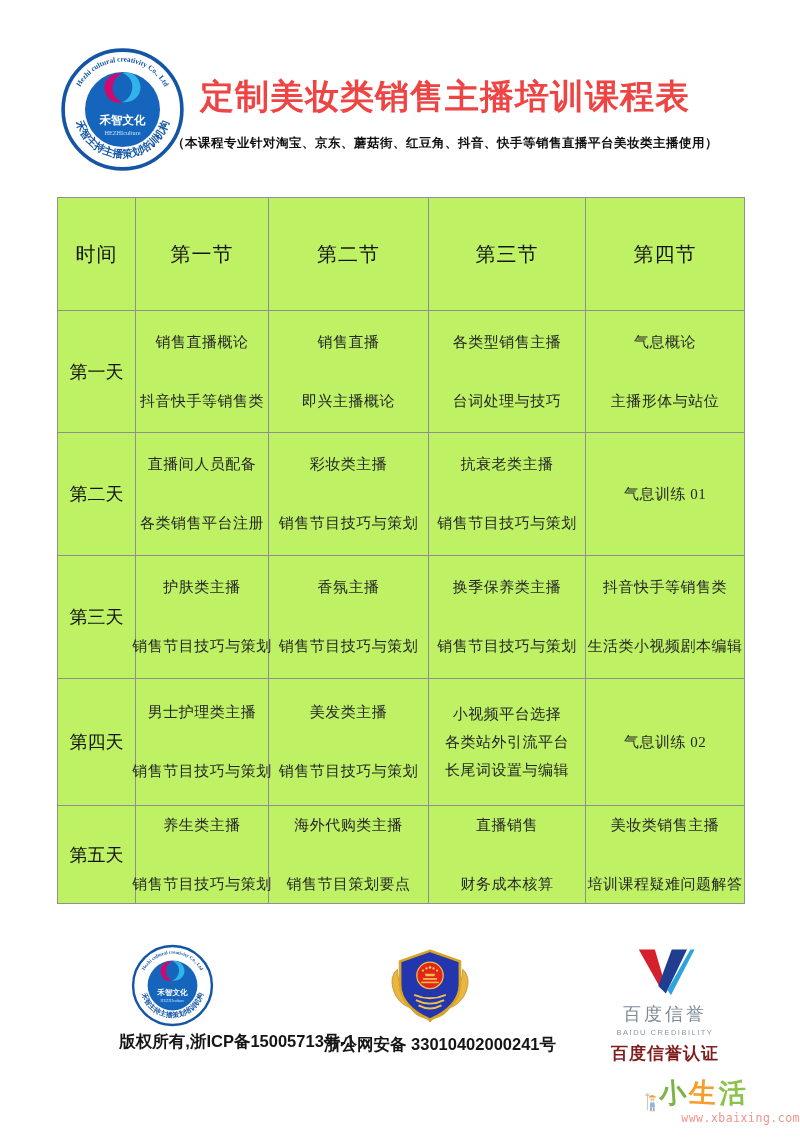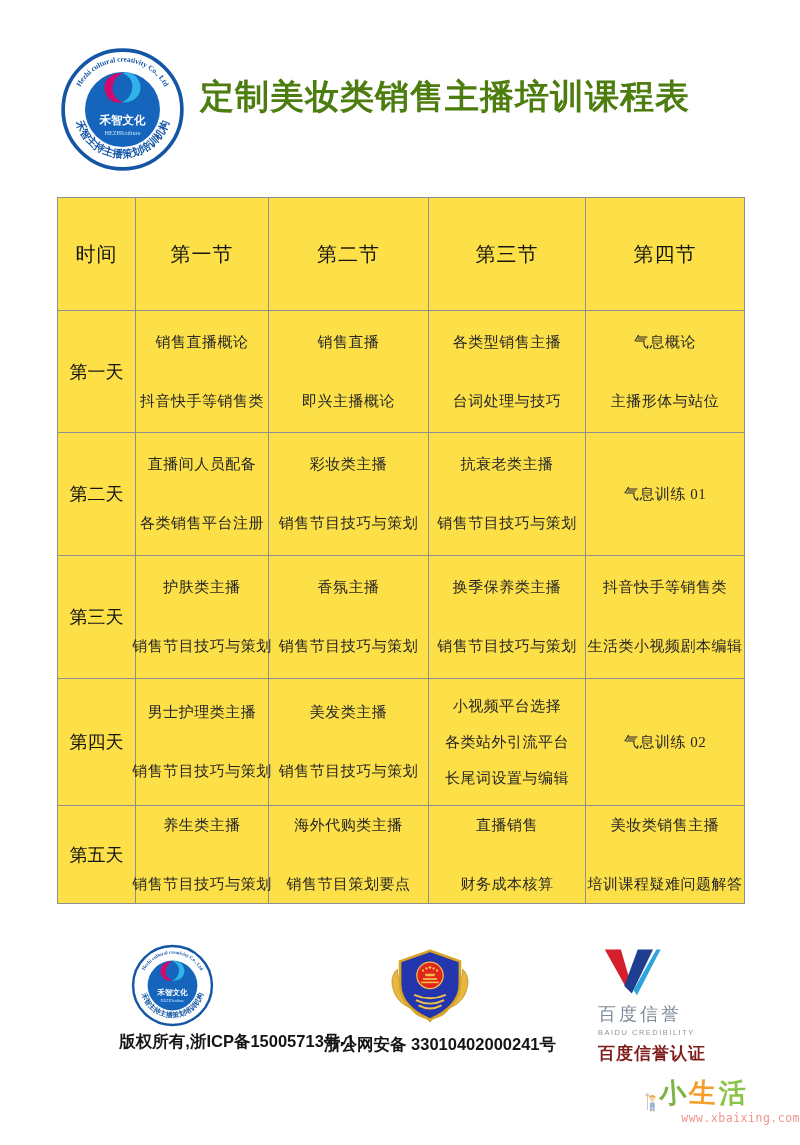--- a/index.html
+++ b/index.html
@@ -3,40 +3,40 @@
 <meta charset="utf-8">
 <style>
   * { margin:0; padding:0; box-sizing:border-box; }
   body { background:#ffffff; font-family:"Liberation Serif","DejaVu Serif",serif; }
   .page { position:relative; width:800px; height:1145px; background:#ffffff; overflow:hidden; }
 
   
   .hezhi-logo-top { position:absolute; left:60px; top:47px; width:125px; height:125px; }
   .hezhi-logo-foot { position:absolute; left:131px; top:944px; width:83px; height:83px; }
   .title-block { position:absolute; left:150px; top:74px; width:590px; text-align:center; }
-  .main-title { font-size:34px; font-weight:bold; color:#4d7c0f; letter-spacing:1px; }
+  .main-title { font-size:34px; font-weight:bold; color:#ef4444; letter-spacing:1px; }
   .sub-title { margin-top:15px; font-size:12.5px; font-weight:600; color:#101010; letter-spacing:0.5px; }
 
   
   table.schedule { position:absolute; left:57px; top:197px; width:687px; border-collapse:collapse; table-layout:fixed; }
-  table.schedule td, table.schedule th { border:1px solid #8f8f8f; vertical-align:middle; text-align:center; background:#fde047; }
+  table.schedule td, table.schedule th { border:1px solid #8f8f8f; vertical-align:middle; text-align:center; background:#bef264; }
   tr.r0 { height:113px; } tr.r1 { height:122px; } tr.r2 { height:123px; }
   tr.r3 { height:123px; } tr.r4 { height:127px; } tr.r5 { height:98px; }
   .col-head { font-size:20px; font-weight:400; color:#141414; letter-spacing:1px; }
   .time-label { font-size:18px; font-weight:400; color:#141414; }
   .cell { display:flex; flex-direction:column; justify-content:center; align-items:center; height:100%; gap:40px; }
-  .cell.tight { gap:17px; }
+  .cell.tight { gap:9px; }
   .cl { font-size:15px; color:#262626; letter-spacing:0.5px; white-space:nowrap; }
 
   
   .foot-text { position:absolute; font-family:"Liberation Sans","DejaVu Sans",sans-serif; color:#151515; }
   .copyright { left:65px; top:1031px; width:290px; text-align:right; font-size:16.5px; font-weight:700; }
   .police-text { left:320px; top:1034px; width:240px; text-align:center; font-size:16.5px; font-weight:700; }
   .police-badge { position:absolute; left:386px; top:944px; width:88px; height:84px; }
-  .baidu-block { position:absolute; left:598px; top:946px; width:134px; 
+  .baidu-block { position:absolute; left:598px; top:946px; width:134px; text-align:center;
                  font-family:"Liberation Sans","DejaVu Sans",sans-serif; }
   .baidu-cn { font-size:18px; letter-spacing:3px; color:#7e8a97; margin-top:1px; }
   .baidu-en { font-size:7.5px; letter-spacing:1.5px; color:#8b97a4; margin-top:2px; }
   .baidu-cert { font-size:17px; font-weight:700; color:#7f1d1d; letter-spacing:1px; margin-top:5px; }
 
   
   .watermark { position:absolute; left:645px; top:1078px; width:155px; height:64px; display:flex; align-items:flex-start; }
   .wm-text { margin-left:2px; }
   .wm-chars { font-family:"Liberation Sans","DejaVu Sans",sans-serif; font-weight:bold; font-size:27px; line-height:30px; letter-spacing:3px; }
   .wm-c0 { color:#7cb342; display:inline-block; transform:rotate(-4deg); }
@@ -65,20 +65,21 @@
         <textPath href="#arcTop1" startOffset="50%" text-anchor="middle">Hezhi cultural creativity Co., Ltd</textPath>
       </text>
       <text font-size="10" font-weight="bold" fill="#1456a5">
         <textPath href="#arcBot1" startOffset="50%" text-anchor="middle">禾智主持主播策划培训机构</textPath>
       </text>
     </svg>
   </div>
 
   <div class="title-block">
     <div class="main-title">定制美妆类销售主播培训课程表</div>
+    <div class="sub-title">（本课程专业针对淘宝、京东、蘑菇街、红豆角、抖音、快手等销售直播平台美妆类主播使用）</div>
   </div>
 
   <table class="schedule">
     <colgroup>
       <col style="width:78px">
         <col style="width:133px">
         <col style="width:160px">
       <col style="width:157px">
         <col style="width:159px">
     </colgroup>

